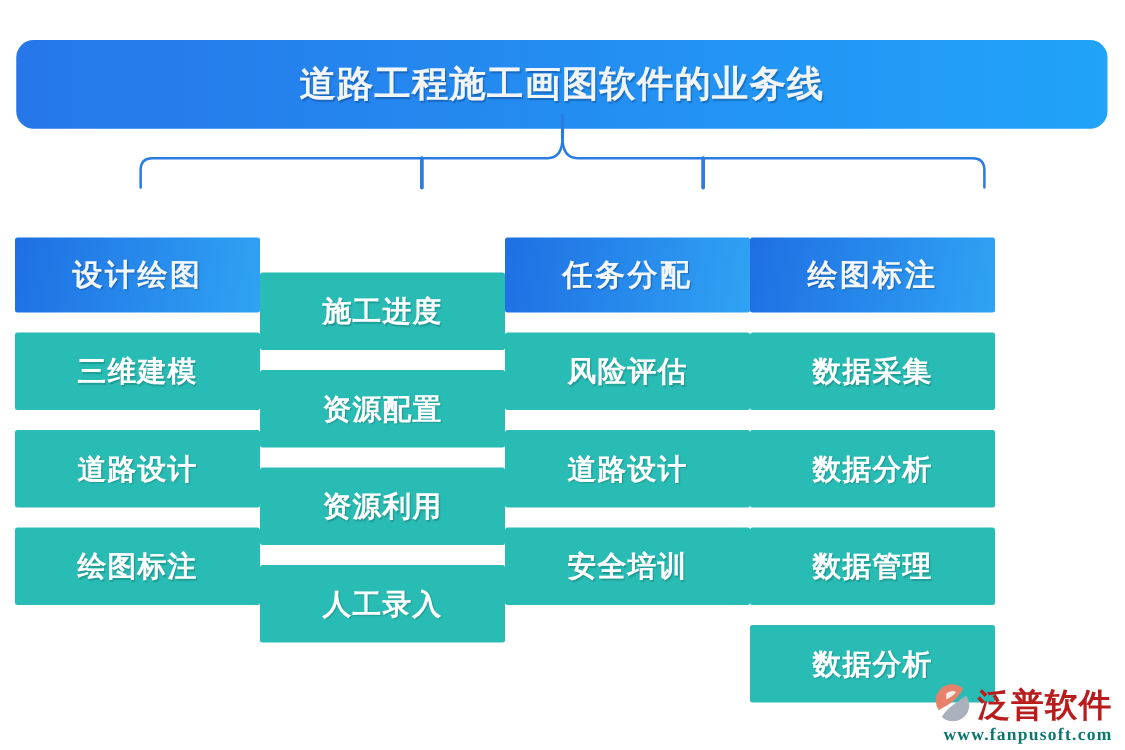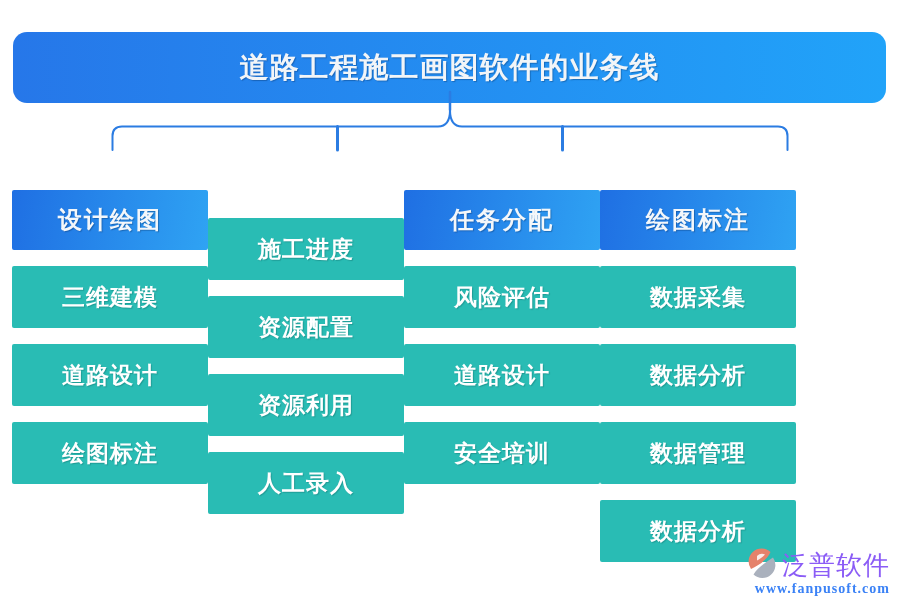--- a/index.html
+++ b/index.html
@@ -77,28 +77,28 @@
   
   .footer {
     position: absolute;
     right: 10px; bottom: 3px;
     text-align: right;
   }
   .brand-row {
     display: flex; align-items: center; justify-content: flex-end;
   }
   .brand-name {
-    color: #8b5cf6;
+    color: #b91c1c;
     font-size: 26px;
-    font-weight: normal;
+    font-weight: bold;
     letter-spacing: 1px;
     margin-left: 4px;
   }
   .brand-url {
-    color: #3b82f6;
+    color: #0f766e;
     font-size: 14px;
     font-weight: bold;
     letter-spacing: 1px;
     margin-top: -2px;
   }
 </style>
 </head>
 <body>
 
 <div class="canvas">

